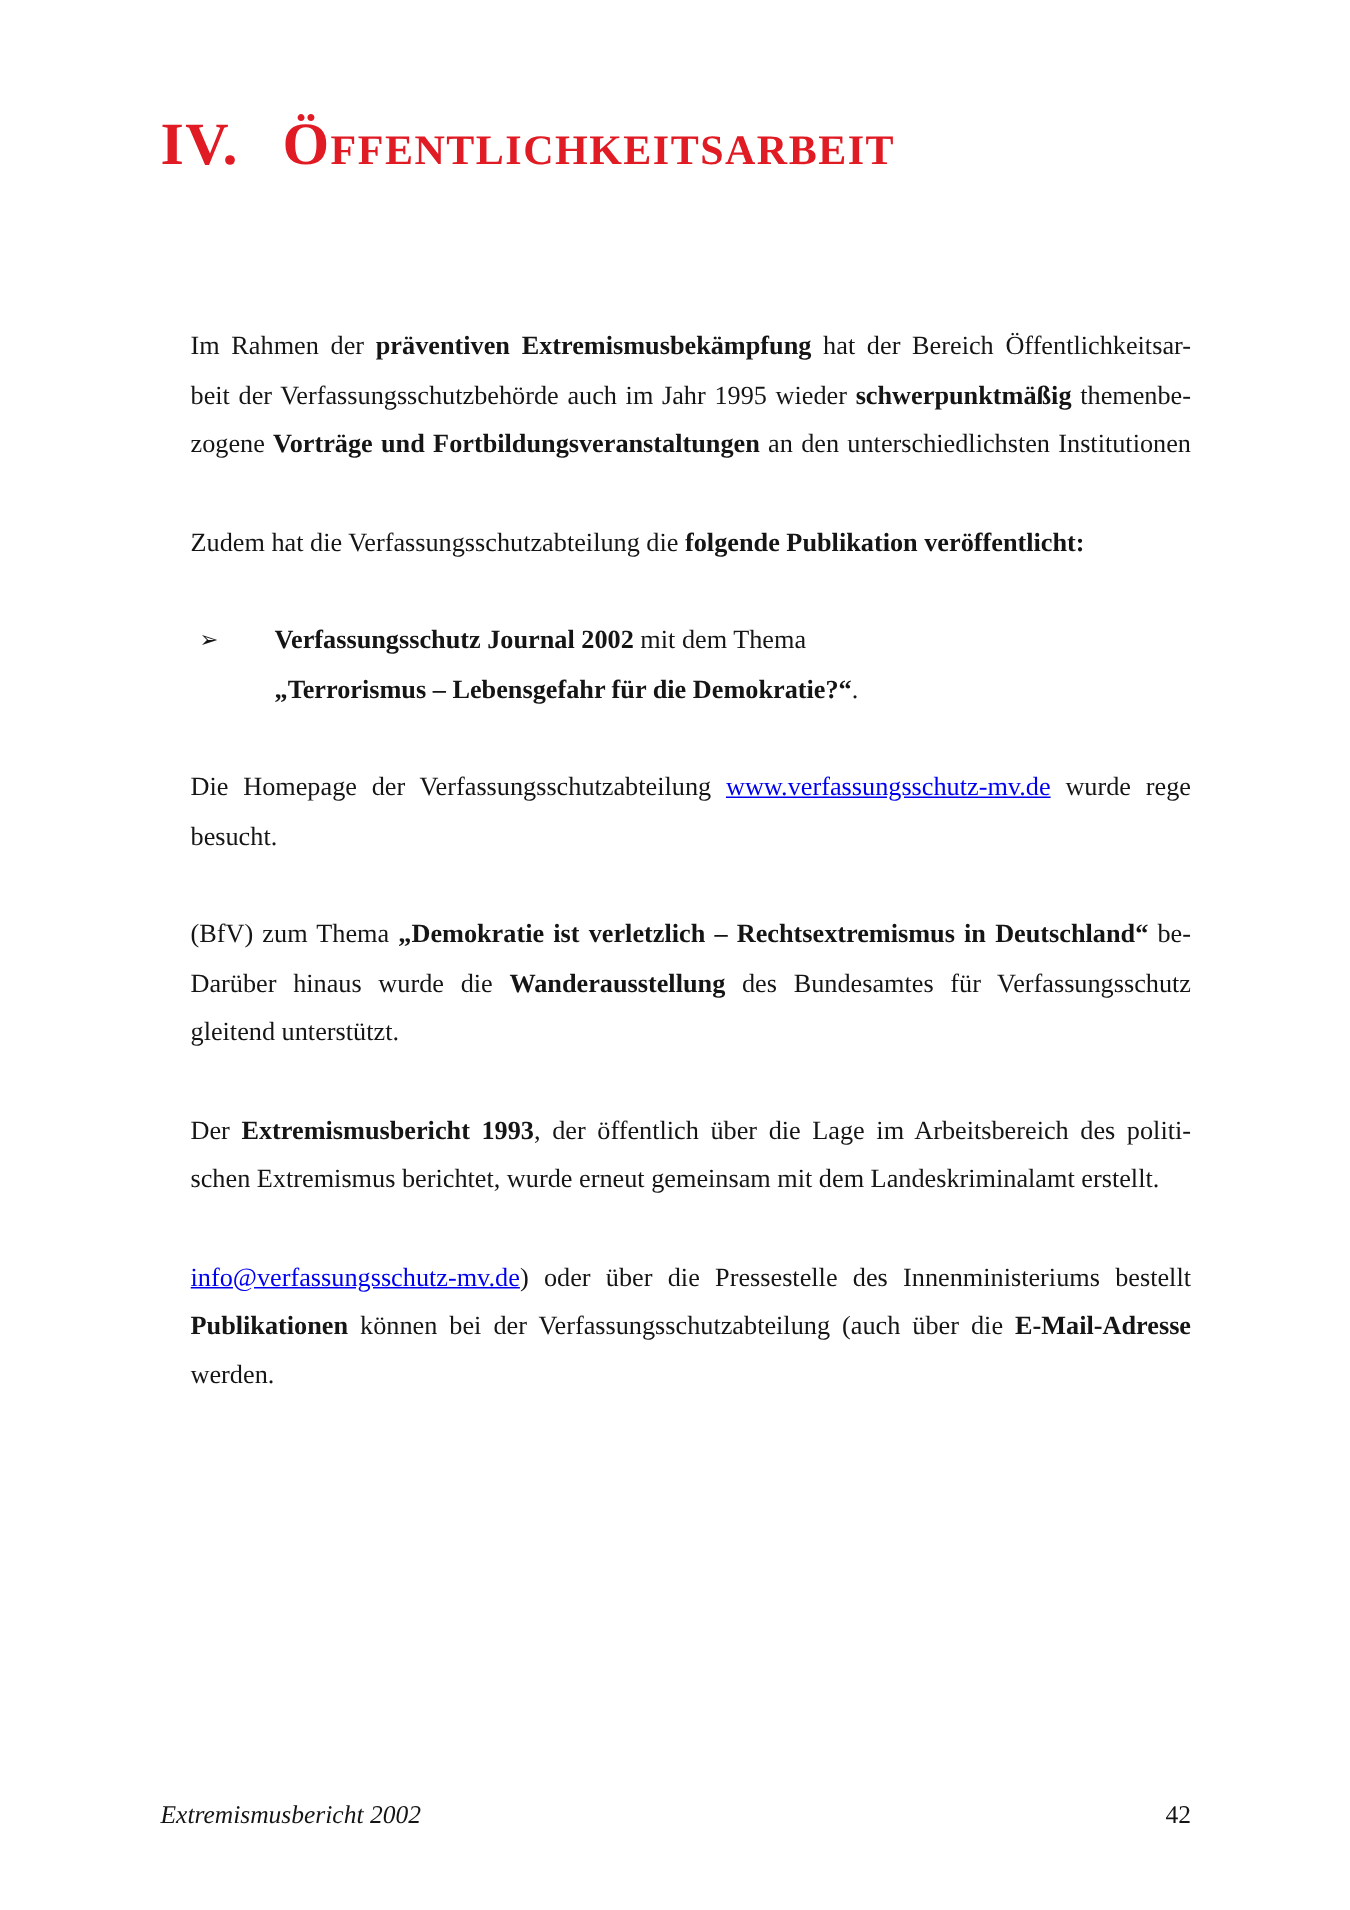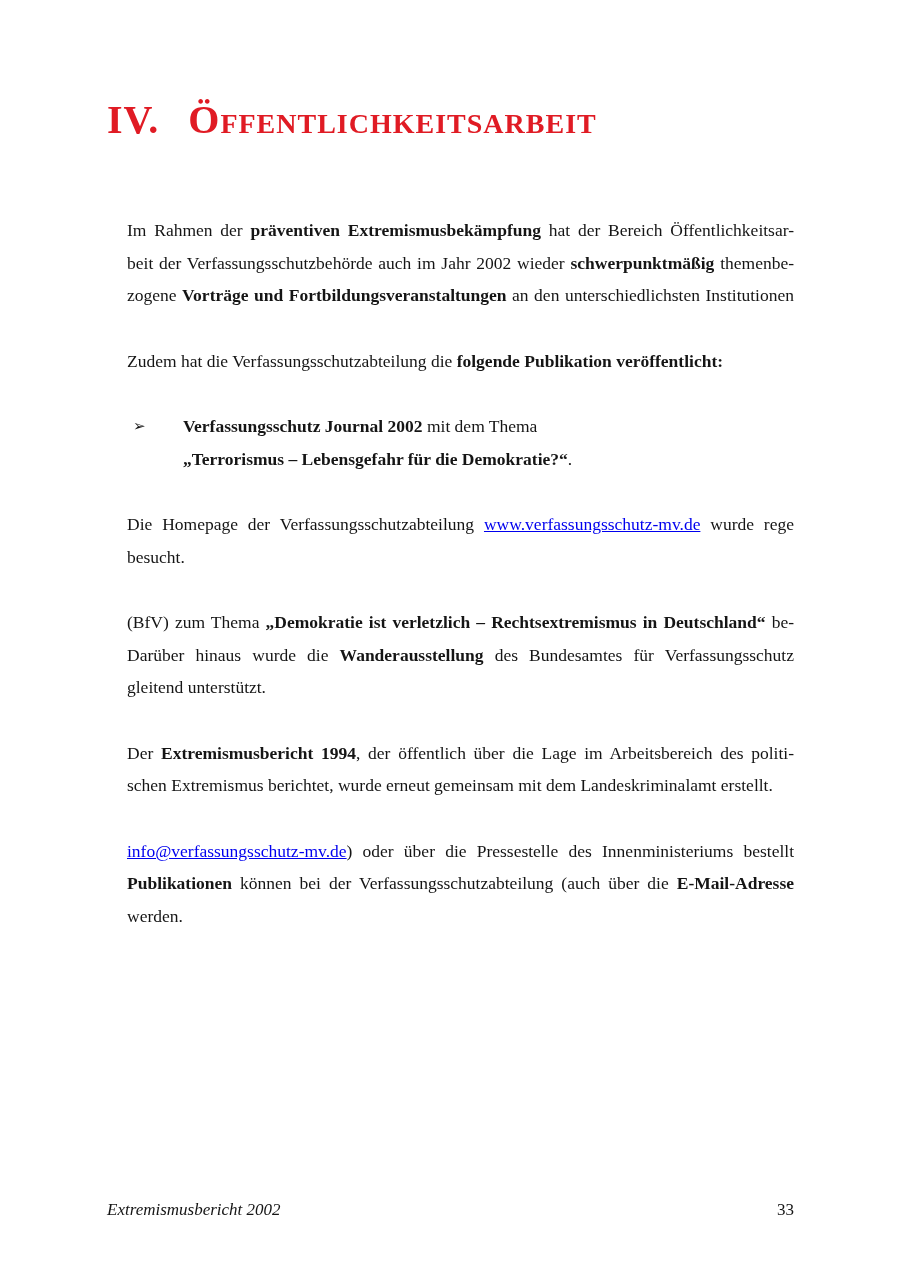--- a/index.html
+++ b/index.html
@@ -18,21 +18,21 @@
     height: 1273px;
     background: #ffffff;
   }
   .content {
     position: absolute;
     left: 107px;
     top: 0;
     width: 687px;
   }
   h1.section-heading {
-    padding-top: 96px;
+    padding-top: 72px;
     height: 144px;
     line-height: 48px;
     font-size: 40px;
     font-weight: bold;
     color: #e01b24;
     white-space: nowrap;
   }
   h1 .heading-number { letter-spacing: 1px; }
   h1 .heading-title {
     margin-left: 29px;
@@ -92,49 +92,49 @@
 <body>
 
 <div class="page">
   <div class="content">
     <h1 class="section-heading">
       <span class="heading-number">IV.</span><span class="heading-title">Öffentlichkeitsarbeit</span>
     </h1>
     <div class="body-text">
         <div class="para">
           <div class="line just"><span>Im Rahmen der </span><span class="b">präventiven Extremismusbekämpfung</span><span> hat der Bereich Öffentlichkeitsar-</span></div>
-          <div class="line just"><span>beit der Verfassungsschutzbehörde auch im Jahr 2002 wieder </span><span class="b">schwerpunktmäßig</span><span> themenbe-</span></div>
+          <div class="line just"><span>beit der Verfassungsschutzbehörde auch im Jahr 1995 wieder </span><span class="b">schwerpunktmäßig</span><span> themenbe-</span></div>
           <div class="line just"><span>zogene </span><span class="b">Vorträge und Fortbildungsveranstaltungen</span><span> an den unterschiedlichsten Institutionen</span></div>
         </div>
         <div class="para">
           <div class="line"><span>Zudem hat die Verfassungsschutzabteilung die </span><span class="b">folgende Publikation veröffentlicht:</span></div>
         </div>
         <div class="para bullet-item">
           <span class="bullet-glyph">➢</span>
           <div class="line"><span class="b">Verfassungsschutz Journal 2002</span><span> mit dem Thema</span></div>
           <div class="line"><span class="b">„Terrorismus – Lebensgefahr für die Demokratie?“</span><span>.</span></div>
         </div>
         <div class="para">
           <div class="line just"><span>Die Homepage der Verfassungsschutzabteilung </span><a class="link" href="#">www.verfassungsschutz-mv.de</a><span> wurde rege</span></div>
           <div class="line"><span>besucht.</span></div>
         </div>
         <div class="para">
           <div class="line just"><span>(BfV) zum Thema </span><span class="b">„Demokratie ist verletzlich – Rechtsextremismus in Deutschland“</span><span> be-</span></div>
           <div class="line just"><span>Darüber hinaus wurde die </span><span class="b">Wanderausstellung</span><span> des Bundesamtes für Verfassungsschutz</span></div>
           <div class="line"><span>gleitend unterstützt.</span></div>
         </div>
         <div class="para">
-          <div class="line just"><span>Der </span><span class="b">Extremismusbericht 1994</span><span>, der öffentlich über die Lage im Arbeitsbereich des politi-</span></div>
+          <div class="line just"><span>Der </span><span class="b">Extremismusbericht 1993</span><span>, der öffentlich über die Lage im Arbeitsbereich des politi-</span></div>
           <div class="line"><span>schen Extremismus berichtet, wurde erneut gemeinsam mit dem Landeskriminalamt erstellt.</span></div>
         </div>
         <div class="para">
           <div class="line just"><a class="link" href="#">info@verfassungsschutz-mv.de</a><span>) oder über die Pressestelle des Innenministeriums bestellt</span></div>
           <div class="line just"><span class="b">Publikationen</span><span> können bei der Verfassungsschutzabteilung (auch über die </span><span class="b">E-Mail-Adresse</span></div>
           <div class="line"><span>werden.</span></div>
         </div>
       </div>
   </div>
 
   <div class="footer">
     <span class="footer-title">Extremismusbericht 2002</span>
-    <span class="footer-page">33</span>
+    <span class="footer-page">42</span>
   </div>
 </div>
 
 </body></html>

